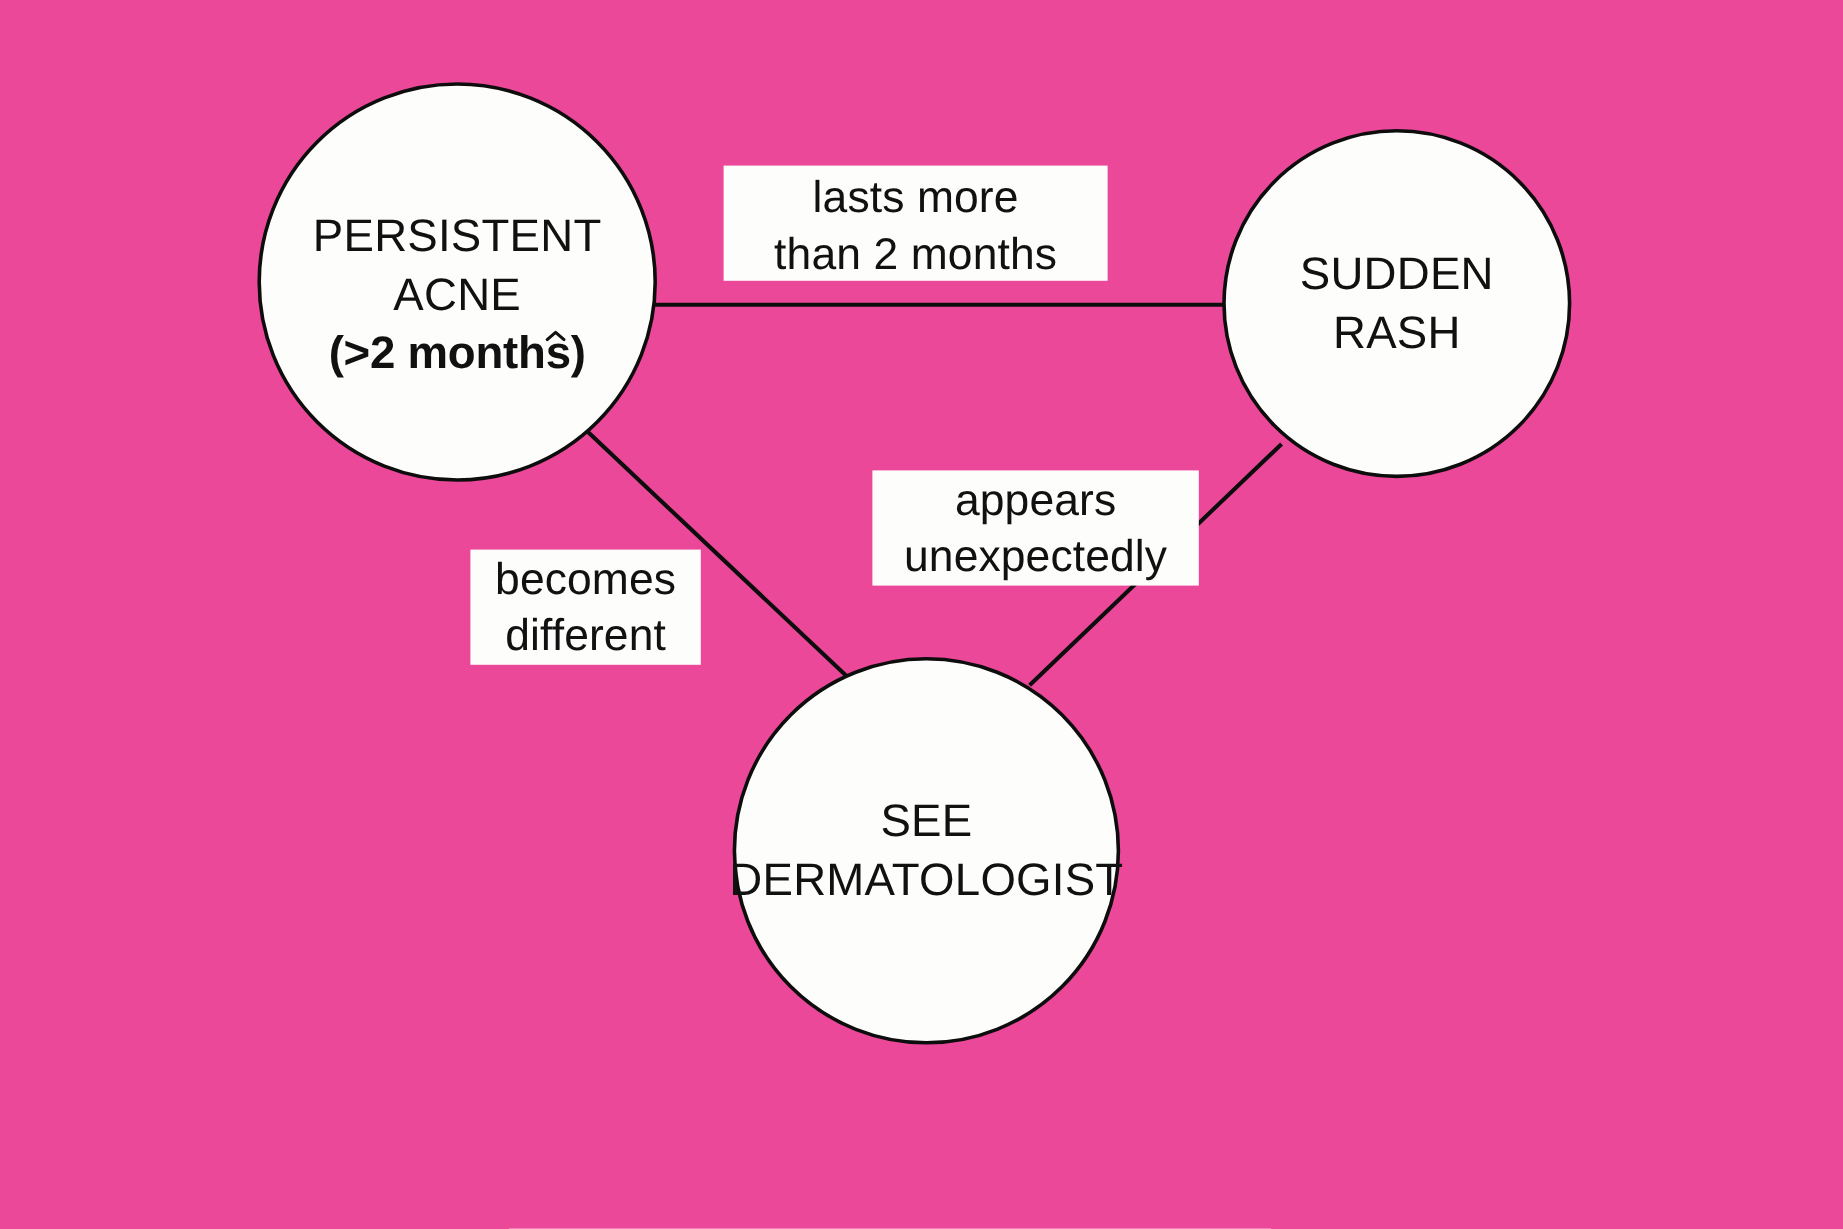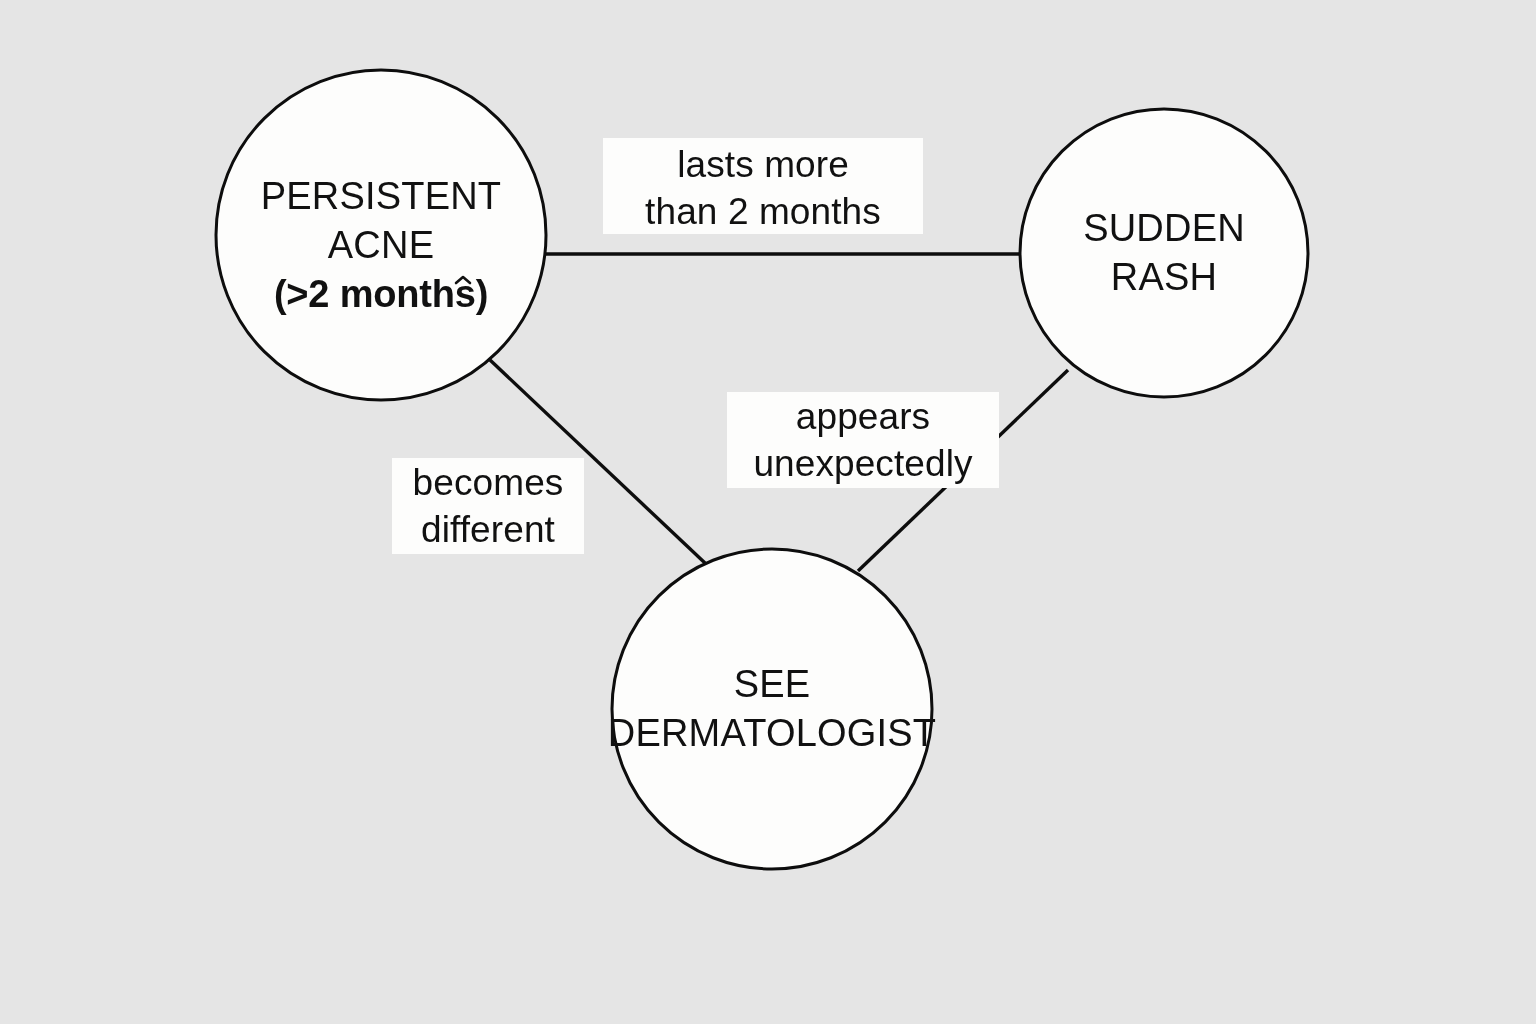--- a/index.html
+++ b/index.html
@@ -11,21 +11,21 @@
     width: 1536px;
     height: 1024px;
     background: #fdfdfc;
     font-family: "Liberation Sans", sans-serif;
     overflow: hidden;
   }
   #diagram-root {
     position: relative;
     width: 1536px;
     height: 1024px;
-    background: #e5e5e5;
+    background: #ec4899;
   }
   svg.canvas {
     position: absolute;
     top: 0;
     left: 0;
     width: 1536px;
     height: 1024px;
     display: block;
   }
   .node-circle {

